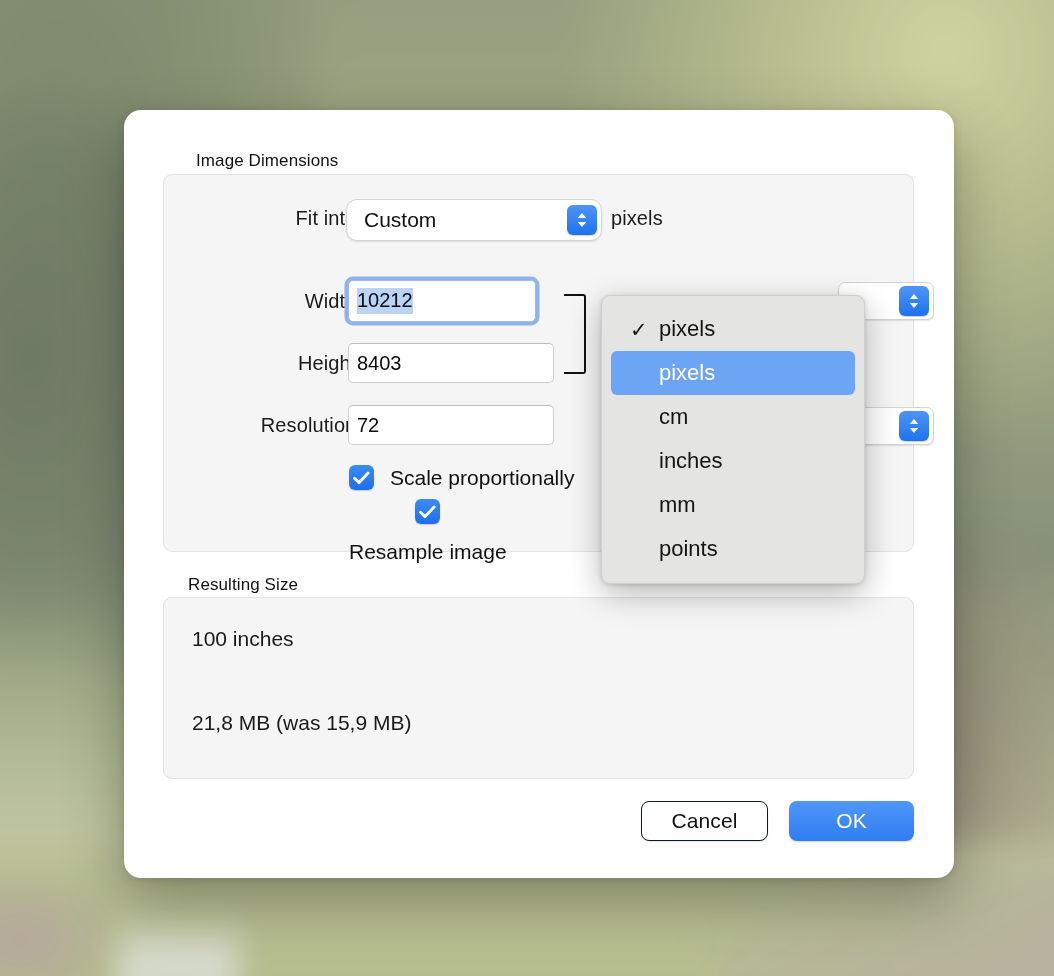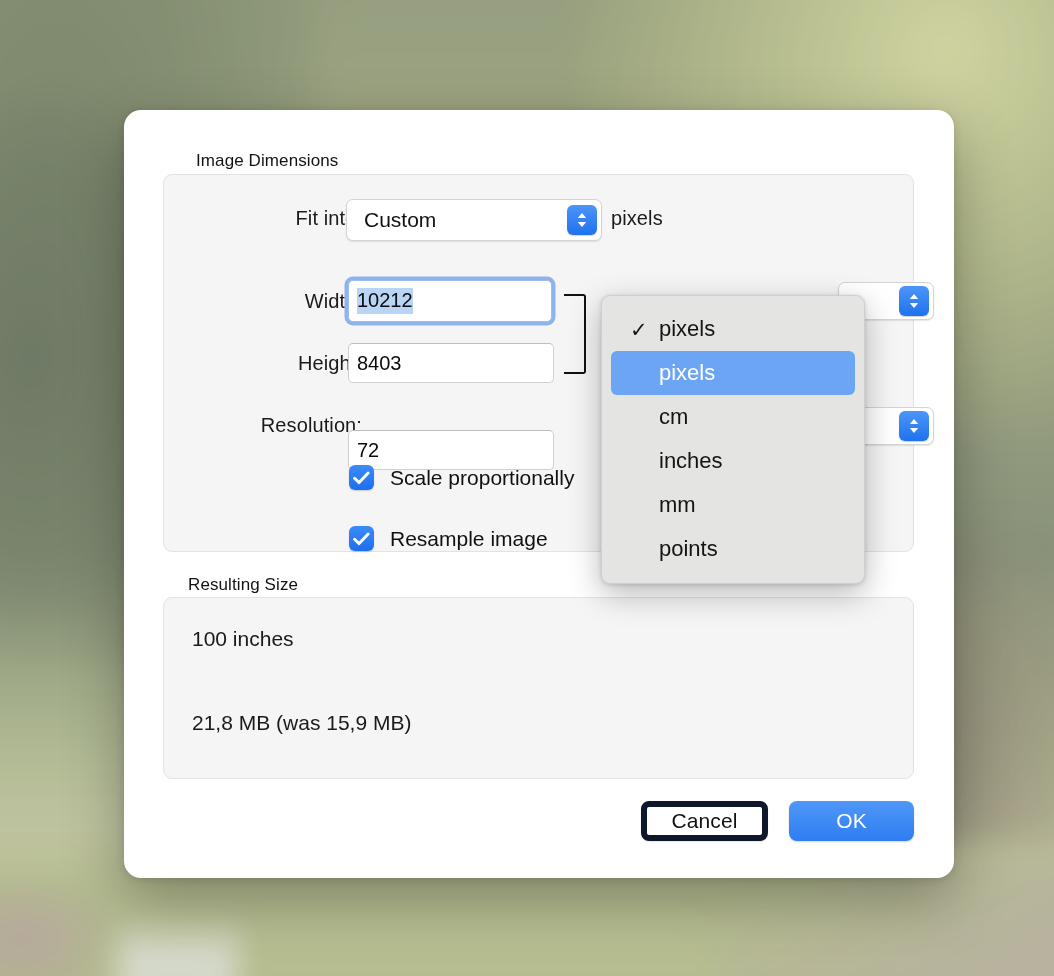--- a/index.html
+++ b/index.html
@@ -220,21 +220,21 @@
     border-radius: 8px;
     font-size: 21px;
     display: flex;
     align-items: center;
     justify-content: center;
     font-family: "Liberation Sans", sans-serif;
     letter-spacing: 0.1px;
   }
   #cancel-button {
     background: #ffffff;
-    border: 6px solid #0f172a;
+    border: 1px solid #0f172a;
     color: #111111;
     box-shadow: 0 1px 1.5px rgba(0,0,0,0.10);
   }
   #ok-button {
     background: linear-gradient(to bottom, #4f97f8, #2e7ef2);
     border: none;
     color: #ffffff;
     box-shadow: 0 1px 2px rgba(0,0,0,0.18);
   }
 
@@ -295,35 +295,35 @@
 </div>
 
 <div id="resize-dialog">
 
   <div class="section-label" style="left:72px; top:41px;">Image Dimensions</div>
 
   <div class="group-box" style="left:39px; top:64px; width:751px; height:378px;"></div>
 
   <div class="field-label" style="left:58px; top:97px; width:180px;">Fit into:</div>
 
-  <div class="popup-button" id="fit-into-popup" style="left:222px; top:89px; width:256px; height:42px;">
+  <div class="popup-button" id="fit-into-popup" style="left:222px; top:89px; width:256px; height:42px;border-radius:11px;">
     <span>Custom</span>
     <span class="popup-chevrons">
       <svg width="16" height="20" viewBox="0 0 16 20" aria-hidden="true">
         <path d="M8 3 L12.2 8.1 L3.8 8.1 Z" fill="#ffffff"></path>
         <path d="M8 17 L3.8 11.9 L12.2 11.9 Z" fill="#ffffff"></path>
       </svg>
     </span>
   </div>
 
   <div class="field-label" style="left:487px; top:97px; width:150px; text-align:left;">pixels</div>
 
   <div class="field-label" style="left:58px; top:180px; width:180px;">Width:</div>
 
-  <div class="text-field focused" id="width-input" style="left:224px; top:170px; width:204px; height:42px;">
+  <div class="text-field focused" id="width-input" style="left:224px; top:170px; width:188px; height:42px;">
     <span class="sel-text">10212</span>
   </div>
 
   <div class="unit-popup" style="left:714px; top:172px;">
     <span class="popup-chevrons">
       <svg width="16" height="20" viewBox="0 0 16 20" aria-hidden="true">
         <path d="M8 3 L12.2 8.1 L3.8 8.1 Z" fill="#ffffff"></path>
         <path d="M8 17 L3.8 11.9 L12.2 11.9 Z" fill="#ffffff"></path>
       </svg>
     </span>
@@ -332,21 +332,21 @@
   <div class="link-bracket" style="left:440px; top:184px; width:22px; height:80px;"></div>
 
   <div class="field-label" style="left:58px; top:242px; width:180px;">Height:</div>
 
   <div class="text-field" id="height-input" style="left:224px; top:233px; width:206px; height:40px;">
     <span>8403</span>
   </div>
 
   <div class="field-label" style="left:40px; top:304px; width:198px;">Resolution:</div>
 
-  <div class="text-field" id="resolution-input" style="left:224px; top:295px; width:206px; height:40px;margin-top:25px;">
+  <div class="text-field" id="resolution-input" style="left:224px; top:295px; width:206px; height:40px;">
     <span>72</span>
   </div>
 
   <div class="unit-popup" style="left:714px; top:297px;">
     <span class="popup-chevrons">
       <svg width="16" height="20" viewBox="0 0 16 20" aria-hidden="true">
         <path d="M8 3 L12.2 8.1 L3.8 8.1 Z" fill="#ffffff"></path>
         <path d="M8 17 L3.8 11.9 L12.2 11.9 Z" fill="#ffffff"></path>
       </svg>
     </span>
@@ -354,21 +354,21 @@
 
   <div class="checkbox-row" style="left:225px; top:355px;">
     <span class="checkbox">
       <svg width="17" height="14" viewBox="0 0 17 14" aria-hidden="true">
         <path d="M1.6 7.2 L6.1 11.6 L15.1 2.1" fill="none" stroke="#ffffff" stroke-width="2.9" stroke-linecap="round" stroke-linejoin="round"></path>
       </svg>
     </span>
     <span class="checkbox-label">Scale proportionally</span>
   </div>
 
-  <div class="checkbox-row" style="left:225px; top:416px;">
+  <div class="checkbox-row" style="left:225px; top:389px;flex-direction:column;">
     <span class="checkbox">
       <svg width="17" height="14" viewBox="0 0 17 14" aria-hidden="true">
         <path d="M1.6 7.2 L6.1 11.6 L15.1 2.1" fill="none" stroke="#ffffff" stroke-width="2.9" stroke-linecap="round" stroke-linejoin="round"></path>
       </svg>
     </span>
     <span class="checkbox-label">Resample image</span>
   </div>
 
   <div class="section-label" style="left:64px; top:465px;">Resulting Size</div>
 

